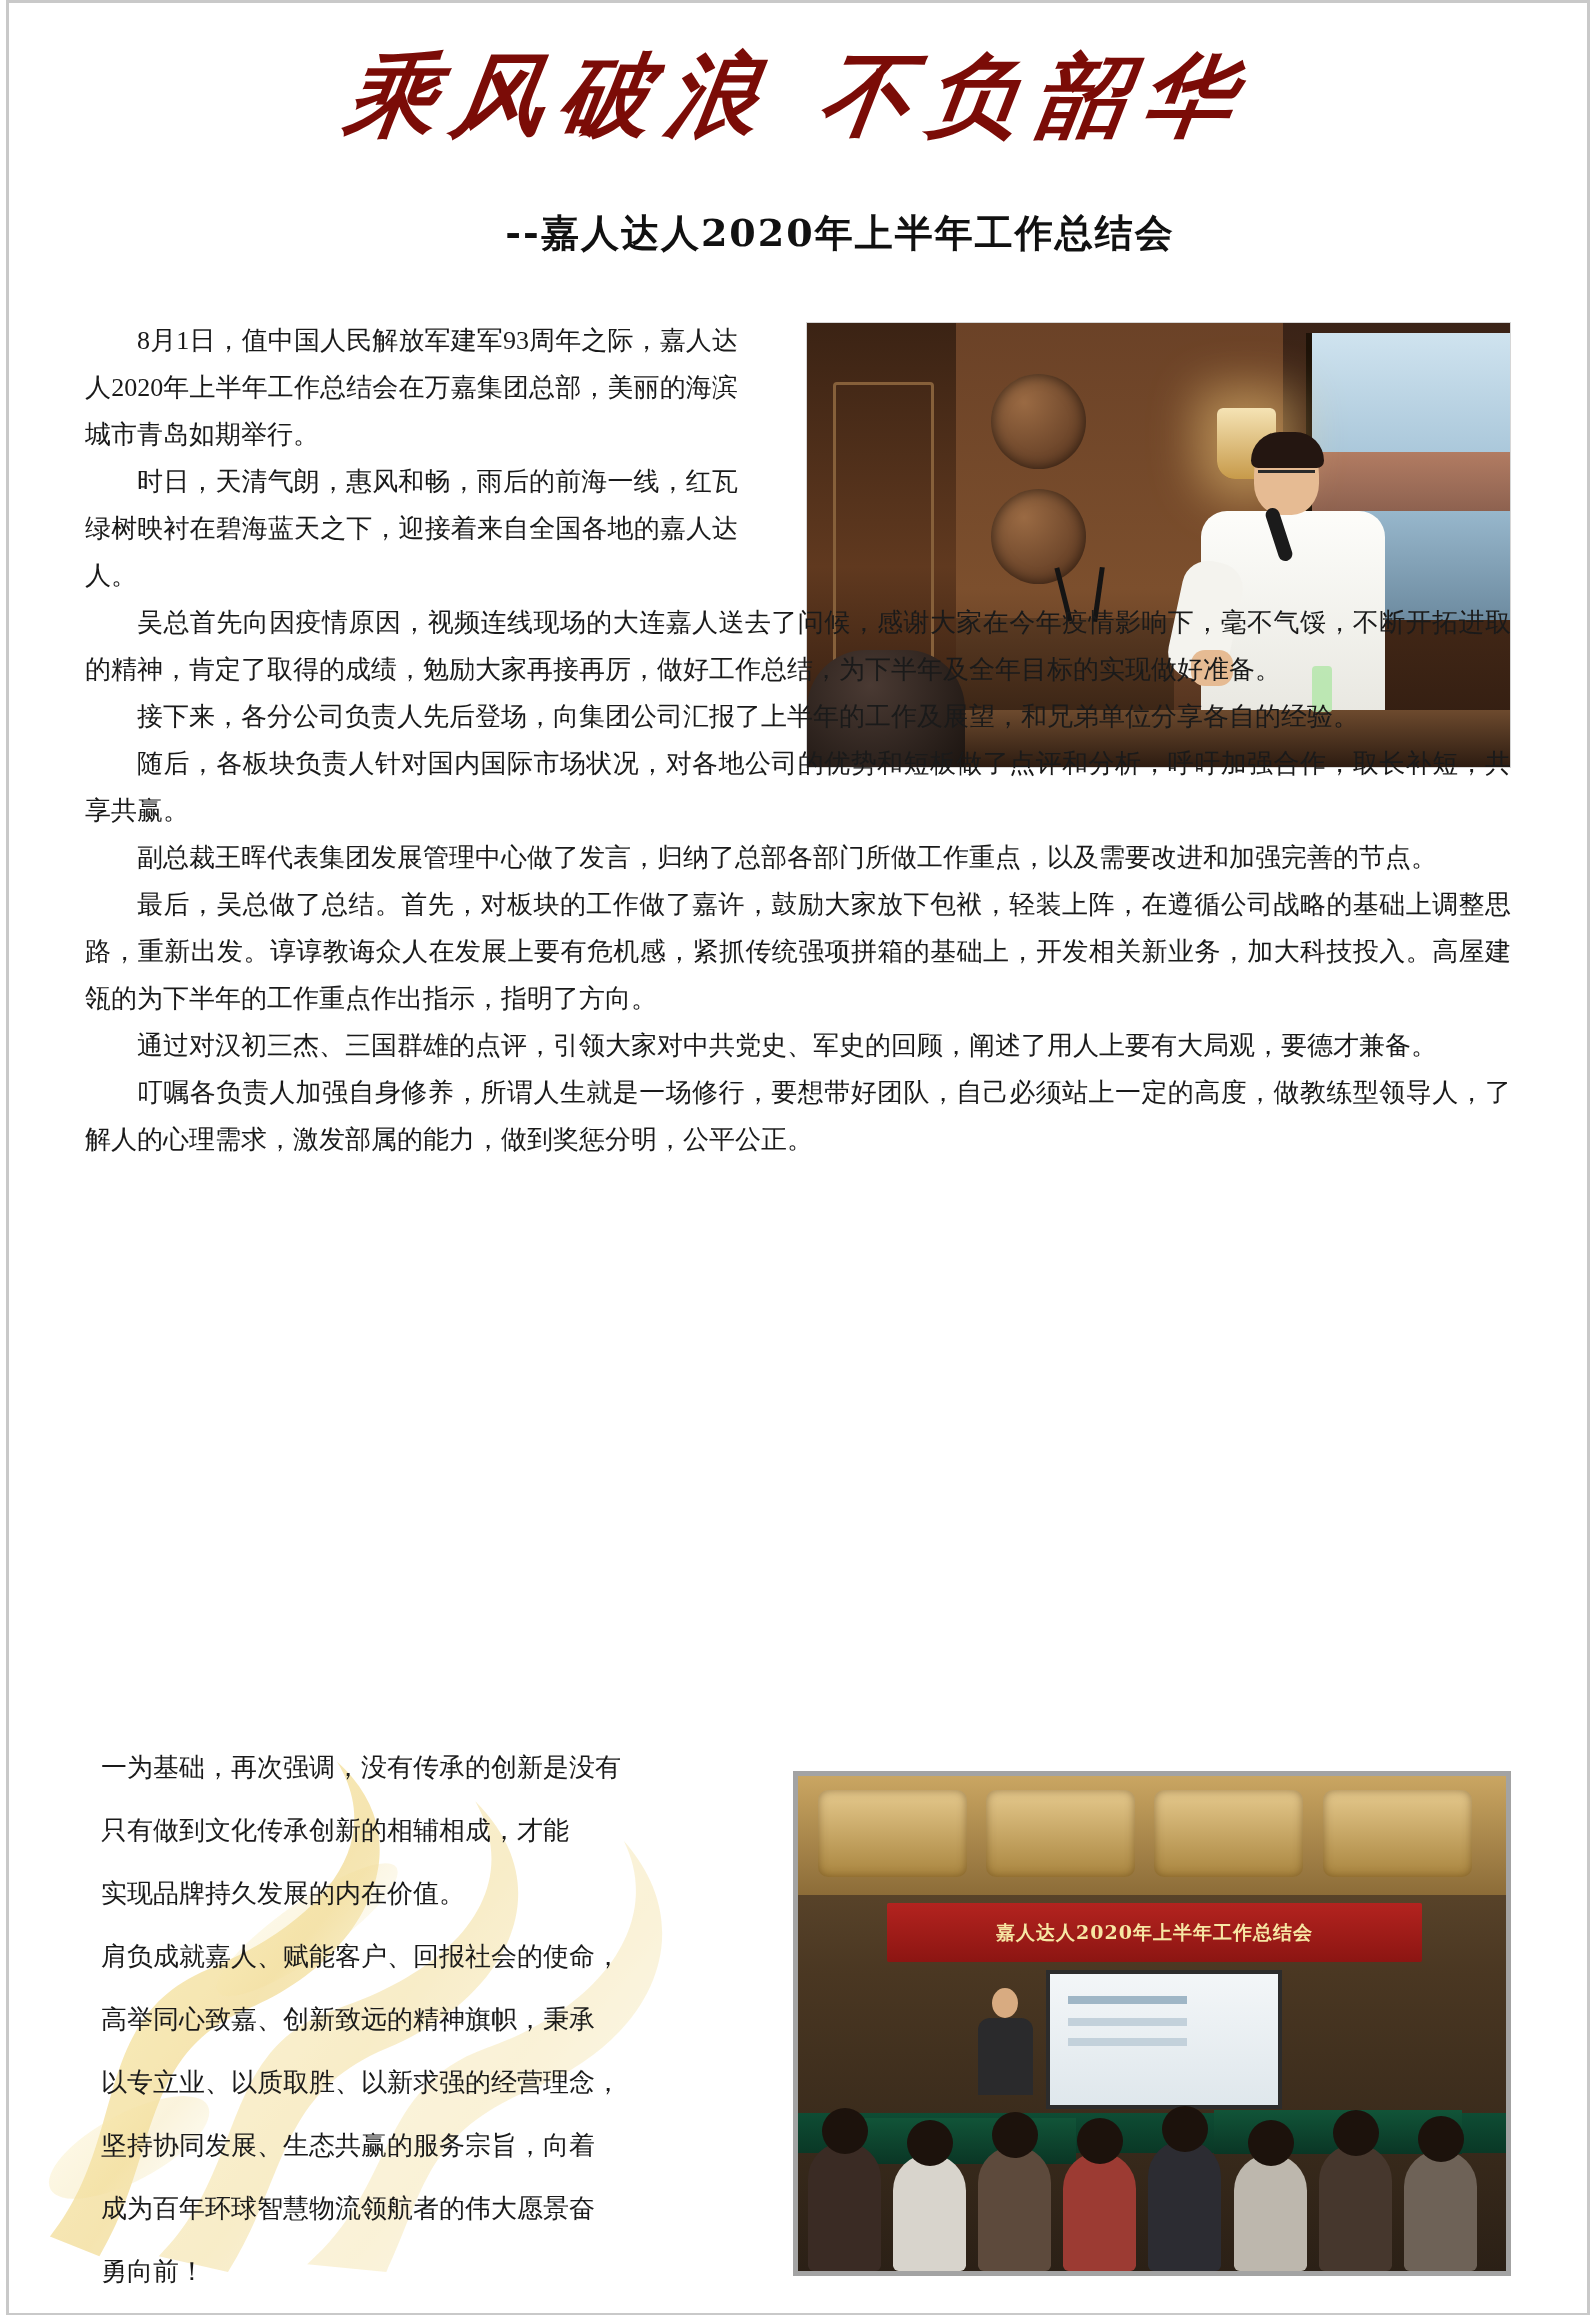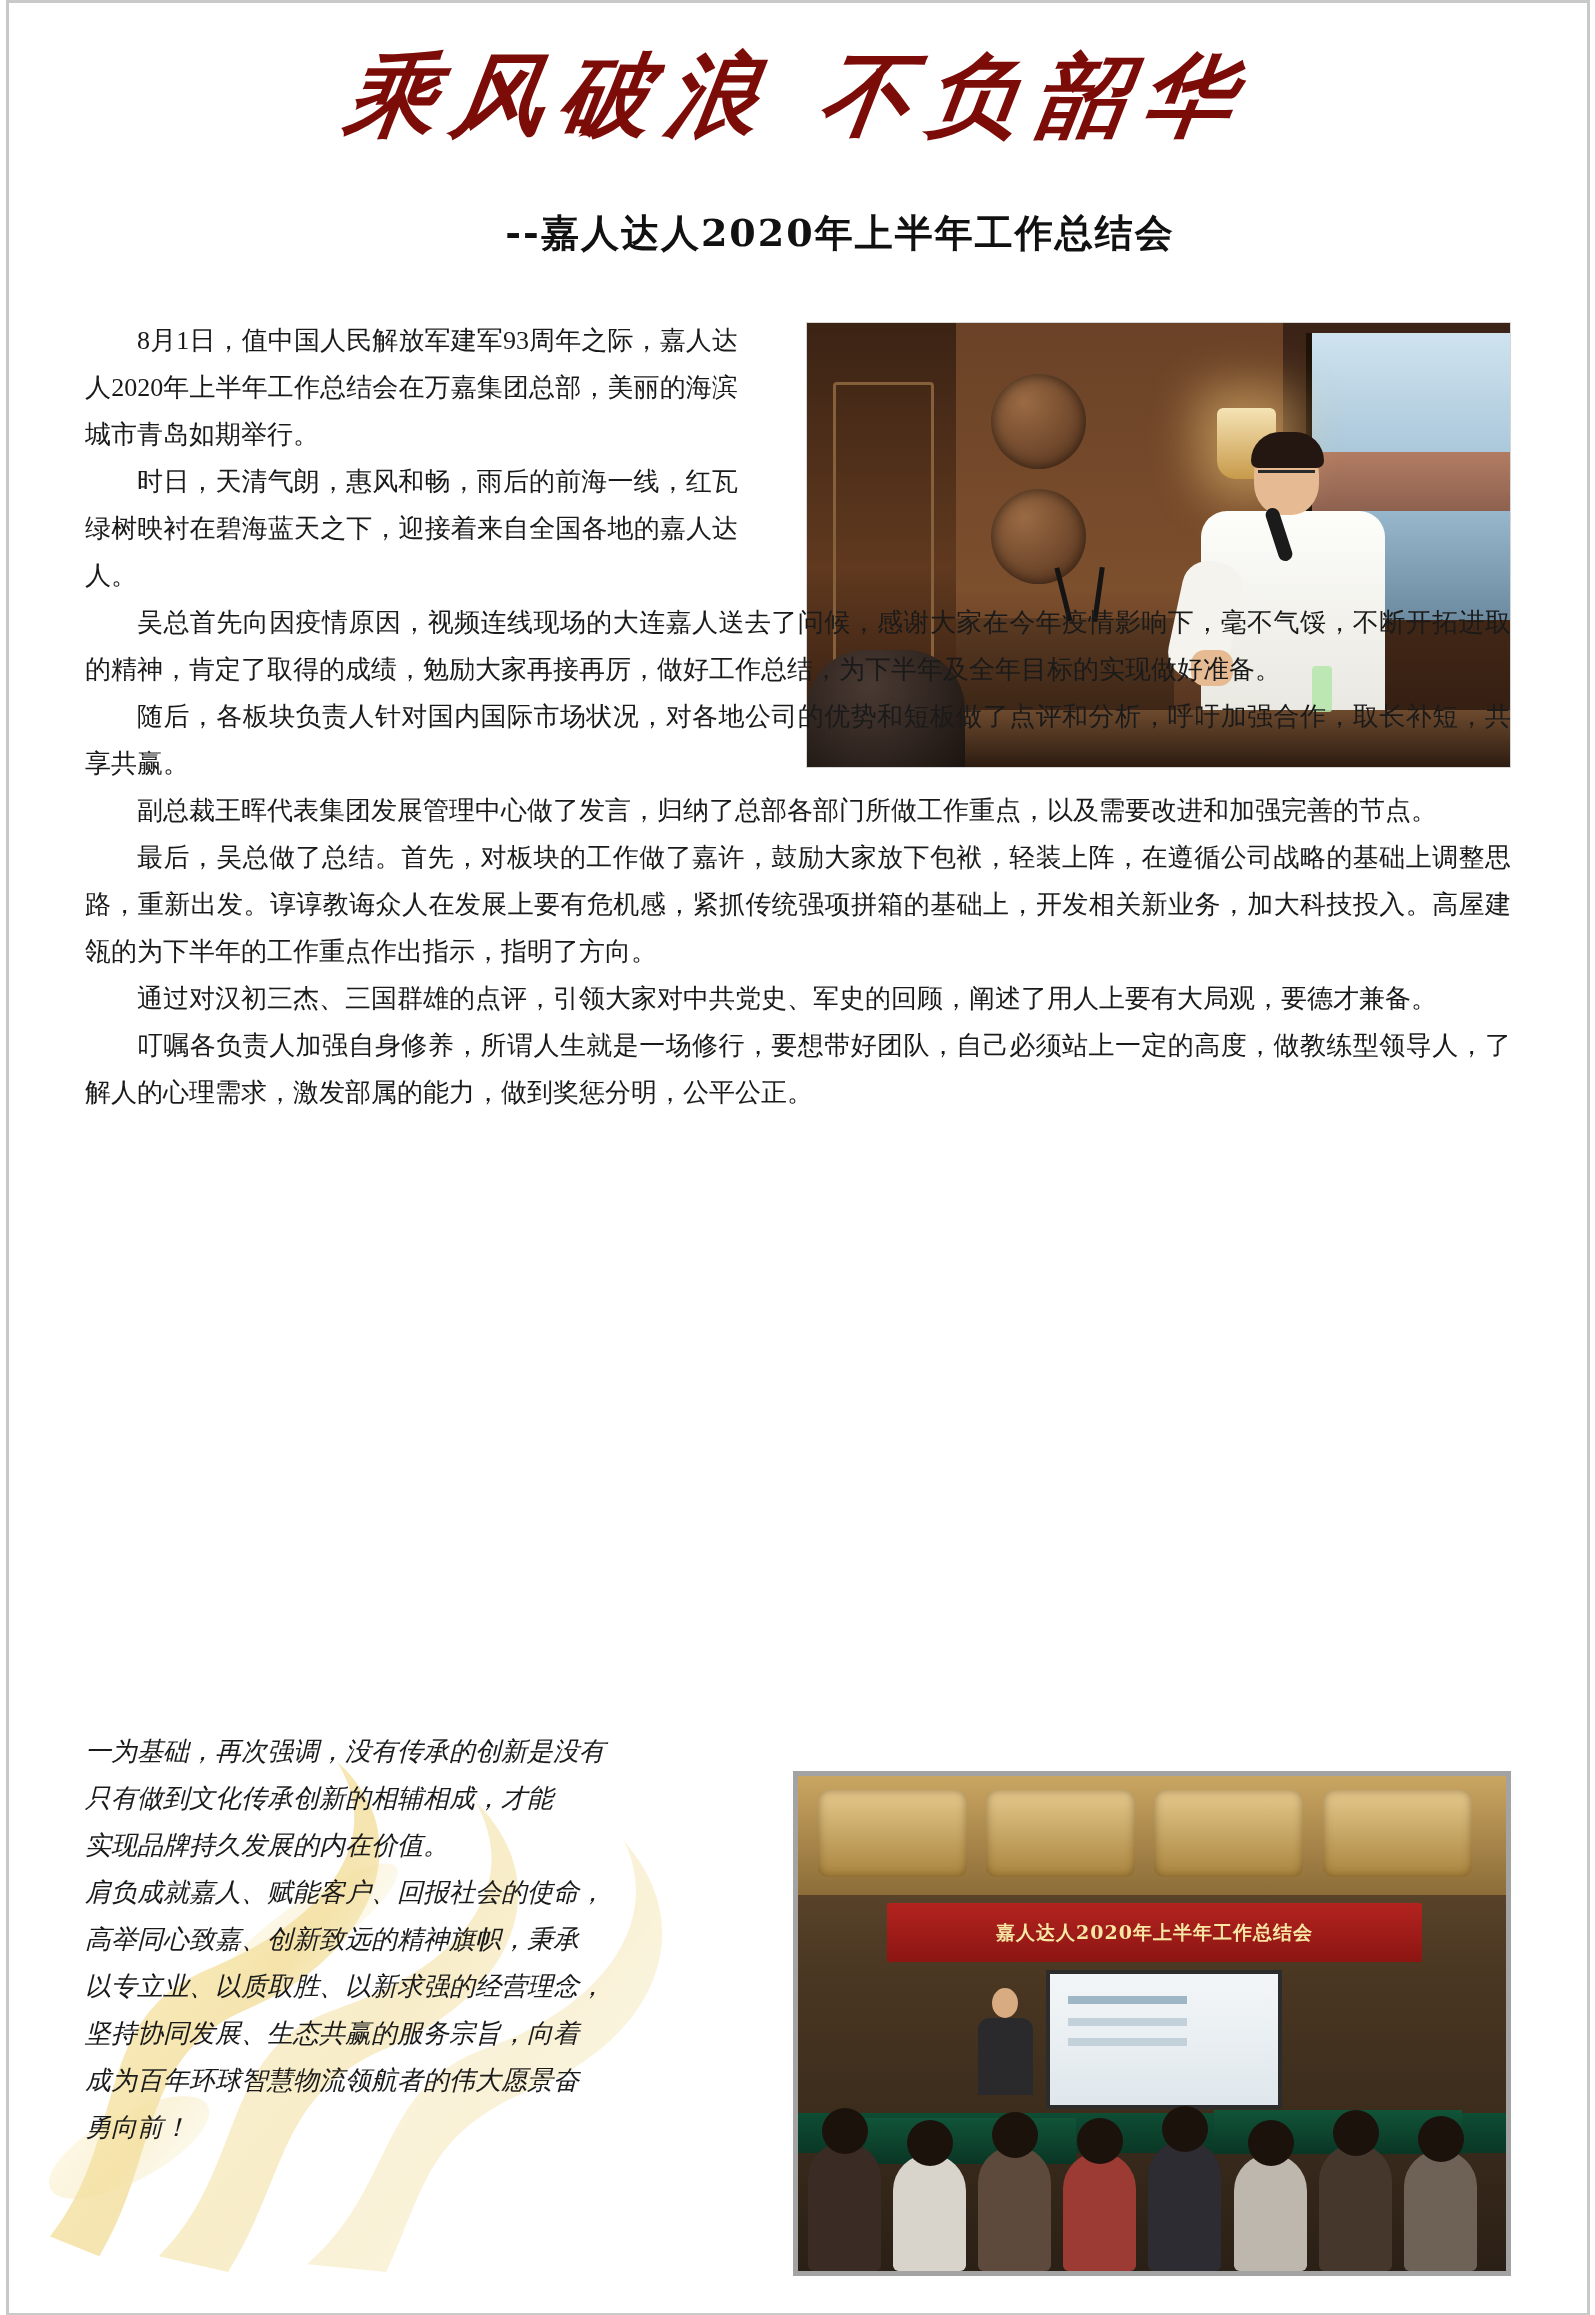--- a/index.html
+++ b/index.html
@@ -299,21 +299,21 @@
     left: 85px;
     top: 1728px;
     width: 693px;
     font-size: 26px;
     line-height: 47px;
     color: #1a1a1a;
     text-align: justify;
     text-justify: inter-ideograph;
     z-index: 3;
   }
-  .lower-left p { margin: 0; text-indent: 0; font-style: italic; }
+  .lower-left p { margin: 16px; text-indent: 0; }
   .lower-left p.indent { text-indent: 2em; }
 </style>
 </head>
 <body>
 
 <div class="page">
 
   <div class="frame-left"></div>
   <div class="frame-right"></div>
   <div class="frame-top"></div>
@@ -352,20 +352,21 @@
     <div class="ph1-belt"></div>
     <div class="ph1-floor"></div>
     <div class="ph1-headrow"></div>
     <div class="ph1-bottle"></div>
   </div>
 
   <div class="article">
     <p class="narrow-top">8月1日，值中国人民解放军建军93周年之际，嘉人达人2020年上半年工作总结会在万嘉集团总部，美丽的海滨城市青岛如期举行。</p>
     <p class="narrow-top">时日，天清气朗，惠风和畅，雨后的前海一线，红瓦绿树映衬在碧海蓝天之下，迎接着来自全国各地的嘉人达人。</p>
     <p>吴总首先向因疫情原因，视频连线现场的大连嘉人送去了问候，感谢大家在今年疫情影响下，毫不气馁，不断开拓进取的精神，肯定了取得的成绩，勉励大家再接再厉，做好工作总结，为下半年及全年目标的实现做好准备。</p>
+    <p>接下来，各分公司负责人先后登场，向集团公司汇报了上半年的工作及展望，和兄弟单位分享各自的经验。</p>
     <p>随后，各板块负责人针对国内国际市场状况，对各地公司的优势和短板做了点评和分析，呼吁加强合作，取长补短，共享共赢。</p>
     <p>副总裁王晖代表集团发展管理中心做了发言，归纳了总部各部门所做工作重点，以及需要改进和加强完善的节点。</p>
     <p>最后，吴总做了总结。首先，对板块的工作做了嘉许，鼓励大家放下包袱，轻装上阵，在遵循公司战略的基础上调整思路，重新出发。谆谆教诲众人在发展上要有危机感，紧抓传统强项拼箱的基础上，开发相关新业务，加大科技投入。高屋建瓴的为下半年的工作重点作出指示，指明了方向。</p>
     <p>通过对汉初三杰、三国群雄的点评，引领大家对中共党史、军史的回顾，阐述了用人上要有大局观，要德才兼备。</p>
     <p>叮嘱各负责人加强自身修养，所谓人生就是一场修行，要想带好团队，自己必须站上一定的高度，做教练型领导人，了解人的心理需求，激发部属的能力，做到奖惩分明，公平公正。</p>
   </div>
 
   <svg class="gold-swirl" viewBox="0 0 720 560">
     <defs>
       <linearGradient id="g1" x1="0" y1="0" x2="1" y2="1">

